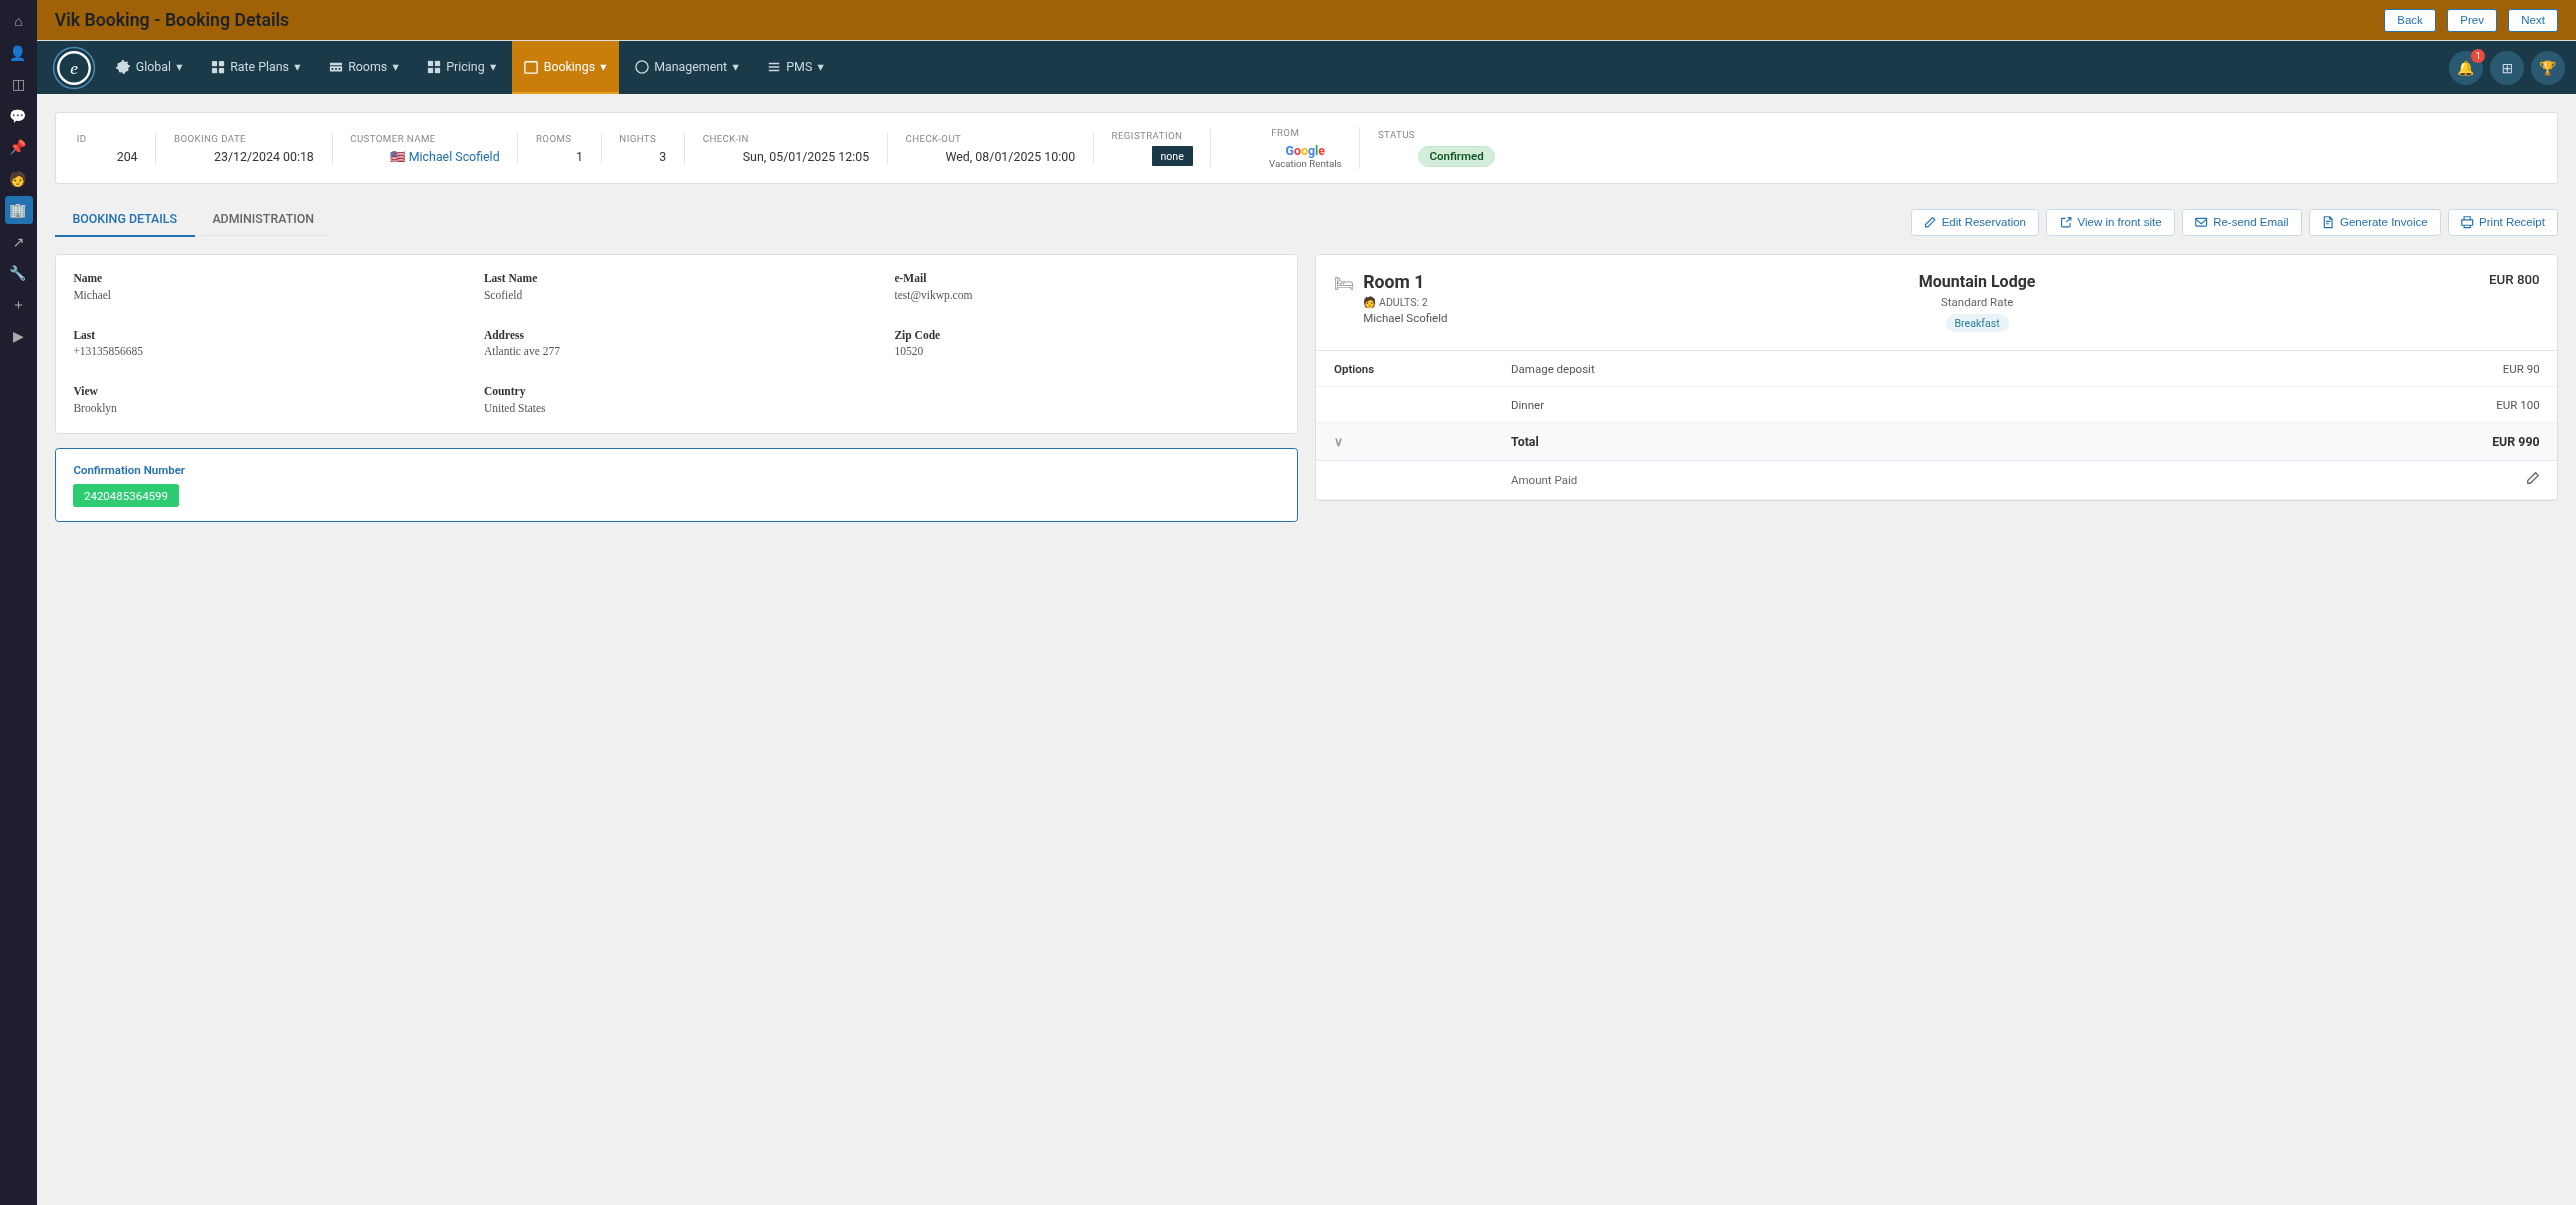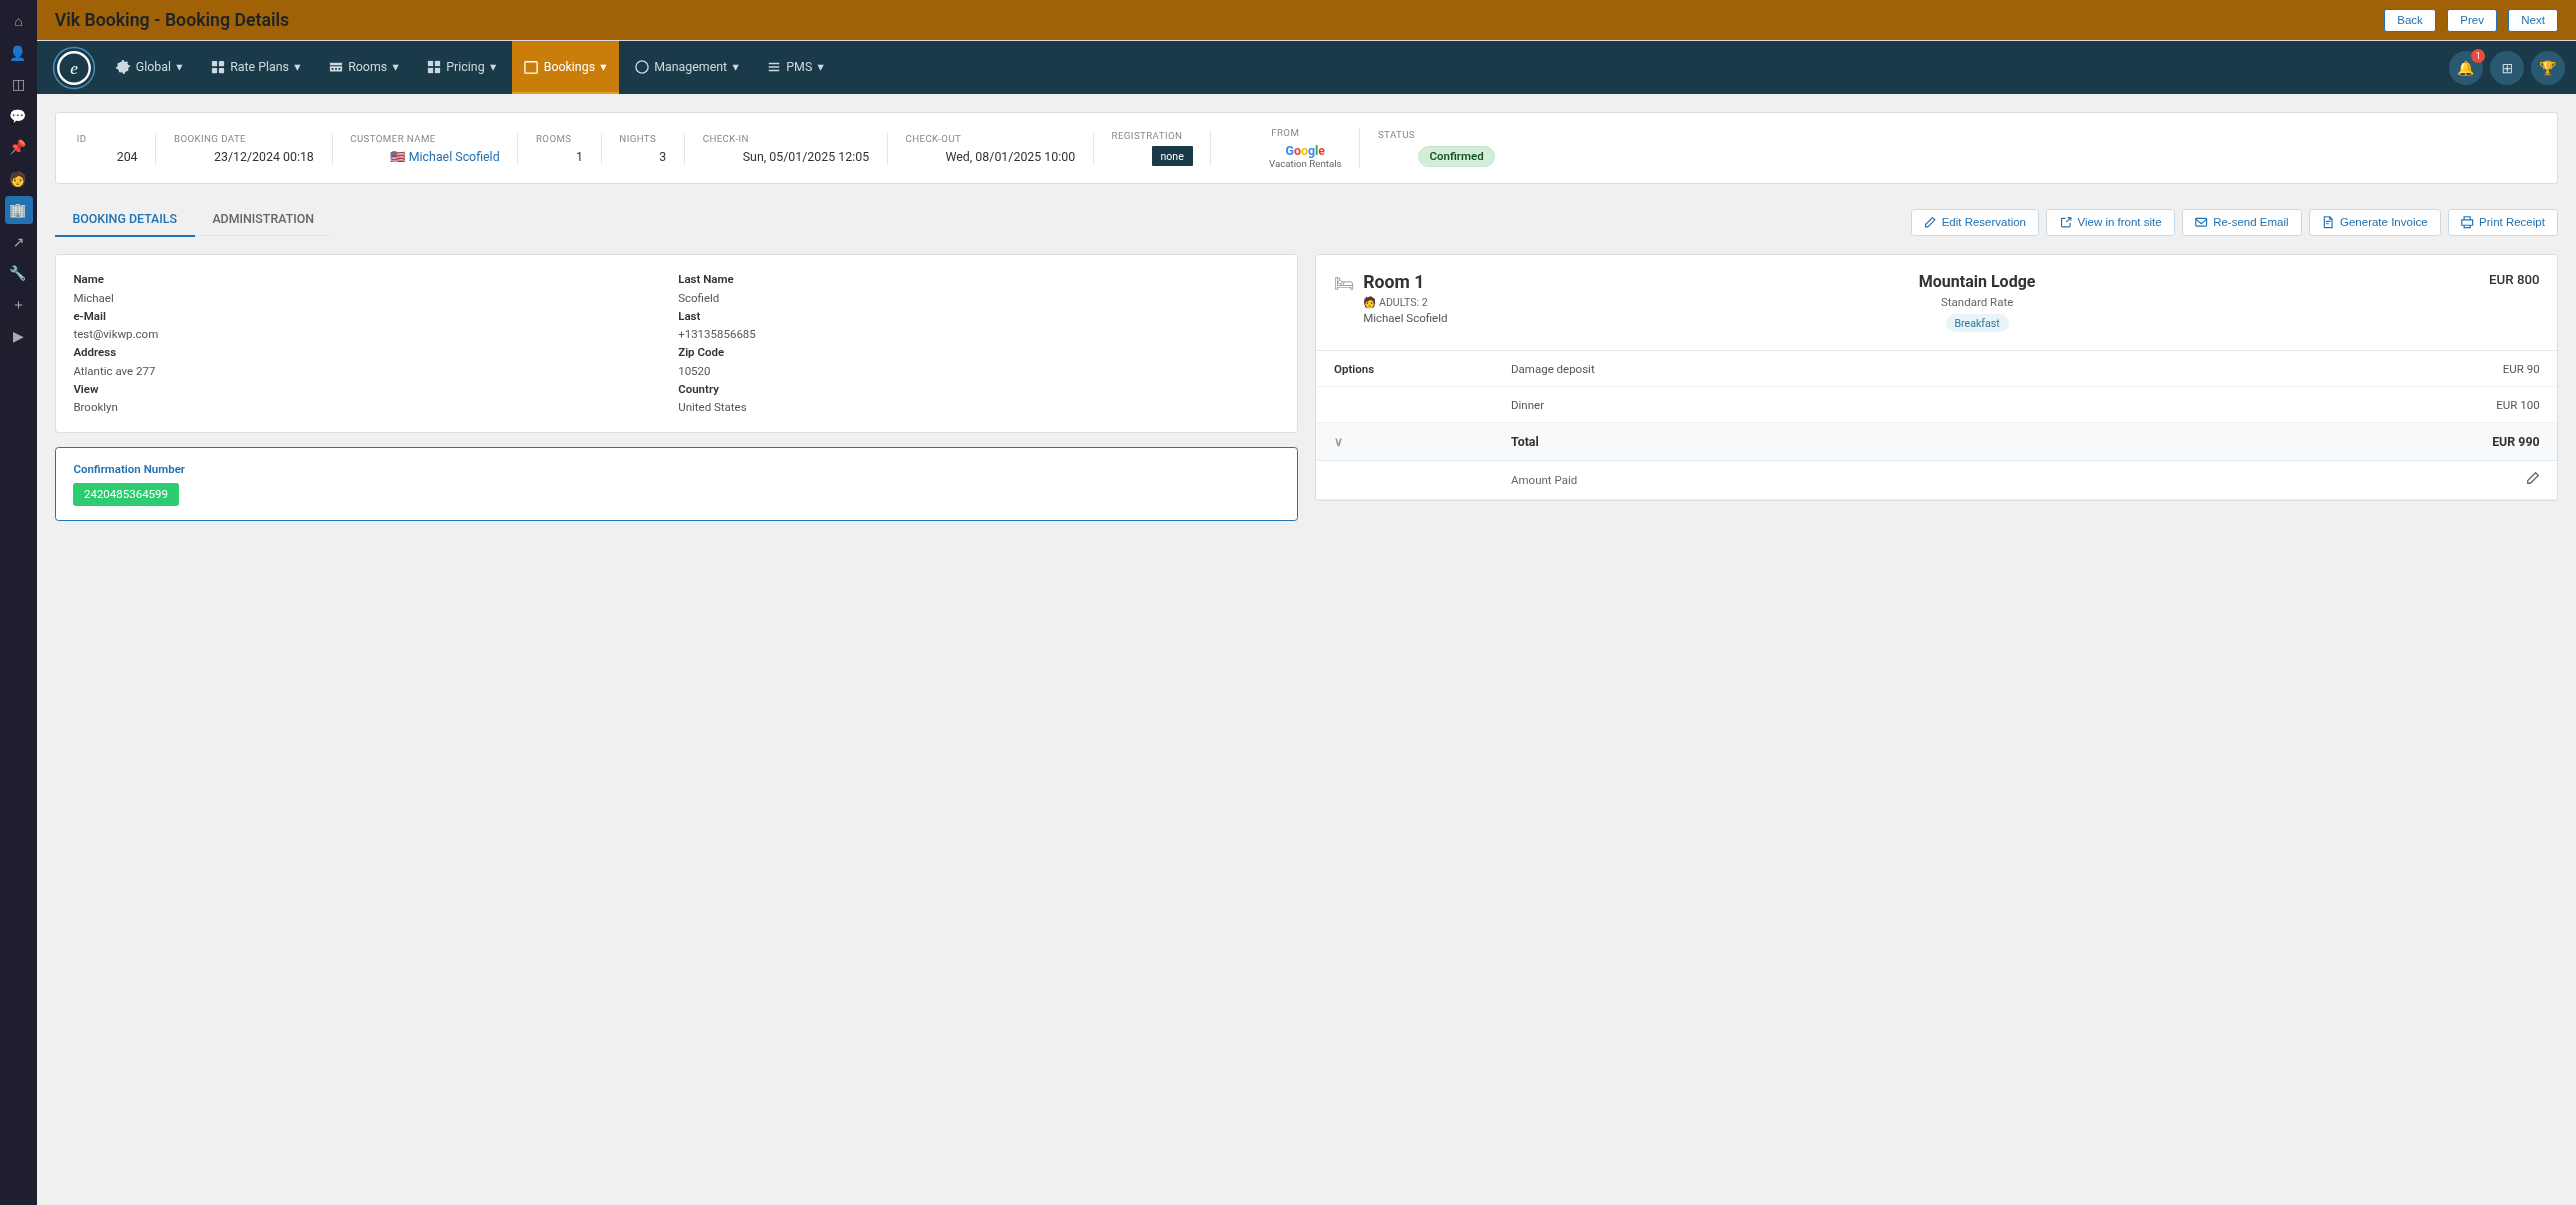--- a/index.html
+++ b/index.html
@@ -49,21 +49,21 @@
     .tab.active { color: #2271b1; border-bottom: 2.7px solid #2271b1; }
     .action-buttons { display: flex; gap: 7px; flex-wrap: wrap; }
     .action-btn { display: flex; align-items: center; gap: 5.3px; padding: 6.2px 12.4px; border: 0.9px solid #c5d9e8; background: white; color: #2271b1; border-radius: 3.5px; cursor: pointer; font-size: 11.5px; white-space: nowrap; }
     .action-btn svg { width: 12.4px; height: 12.4px; }
 
     
     .details-grid { display: grid; grid-template-columns: 1fr 1fr; gap: 17.7px; margin-top: 17.7px; }
     .detail-left { display: flex; flex-direction: column; gap: 14px; }
     .detail-right { display: flex; flex-direction: column; gap: 0; }
     .info-card { background: #fff; border: 0.9px solid #ddd; border-radius: 3.5px; padding: 17.7px; }
-    .info-grid { display: grid; grid-template-columns: 1fr 1fr; gap: 4px; }
+    .info-grid { display: grid; grid-template-columns: 1fr 1fr 1fr; gap: 26px; font-family: Liberation Serif, serif; }
     .info-item label { font-size: 11.5px; font-weight: 600; color: #333; display: block; margin-bottom: 3.5px; }
     .info-item span { font-size: 11.5px; color: #555; }
     .confirm-card { background: #fff; border: 0.9px solid #2271b1; border-radius: 3.5px; padding: 14px 17.7px; }
     .confirm-label { color: #2271b1; font-size: 11.5px; font-weight: 600; margin-bottom: 7px; }
     .confirm-value { background: #2ecc71; color: white; border-radius: 2.7px; padding: 4.4px 10.6px; font-size: 11.5px; display: inline-block; }
 
     
     .room-card { background: #fff; border: 0.9px solid #ddd; border-radius: 3.5px; overflow: hidden; }
     .room-header { display: flex; align-items: flex-start; padding: 17.7px; border-bottom: 0.9px solid #e5e5e5; }
     .room-icon { color: #888; margin-right: 8.8px; font-size: 16px; margin-top: 1.8px; }

